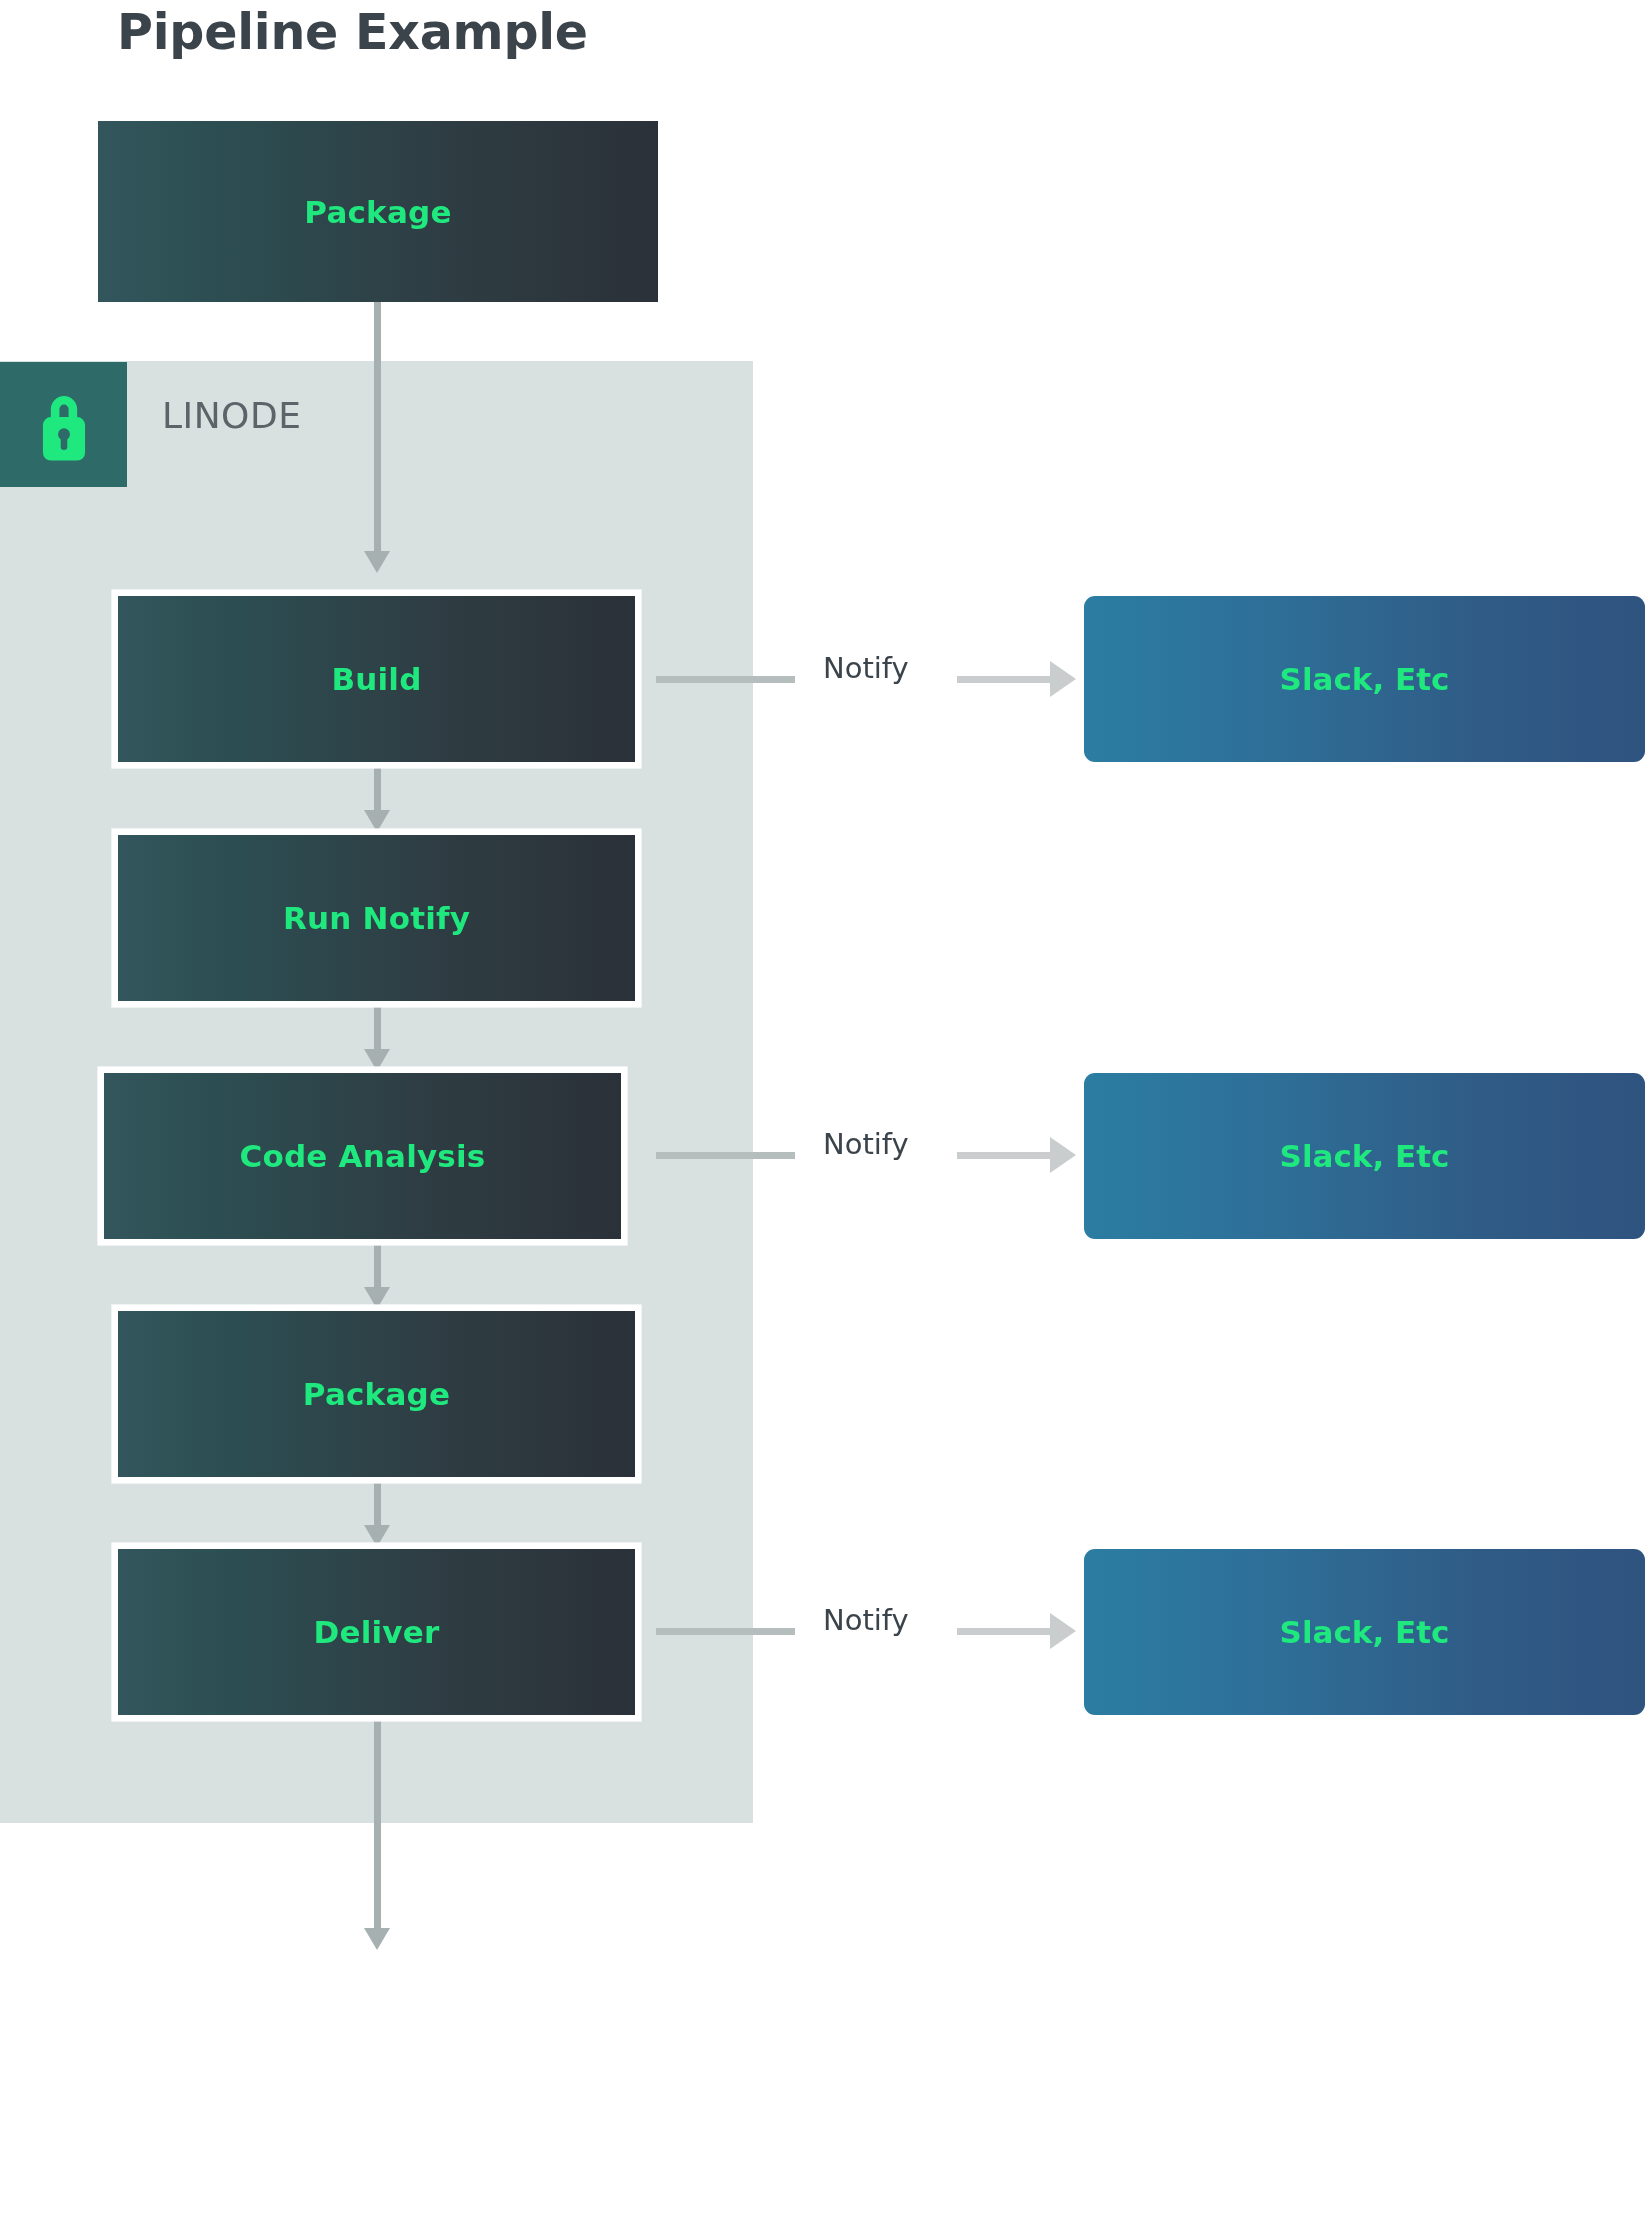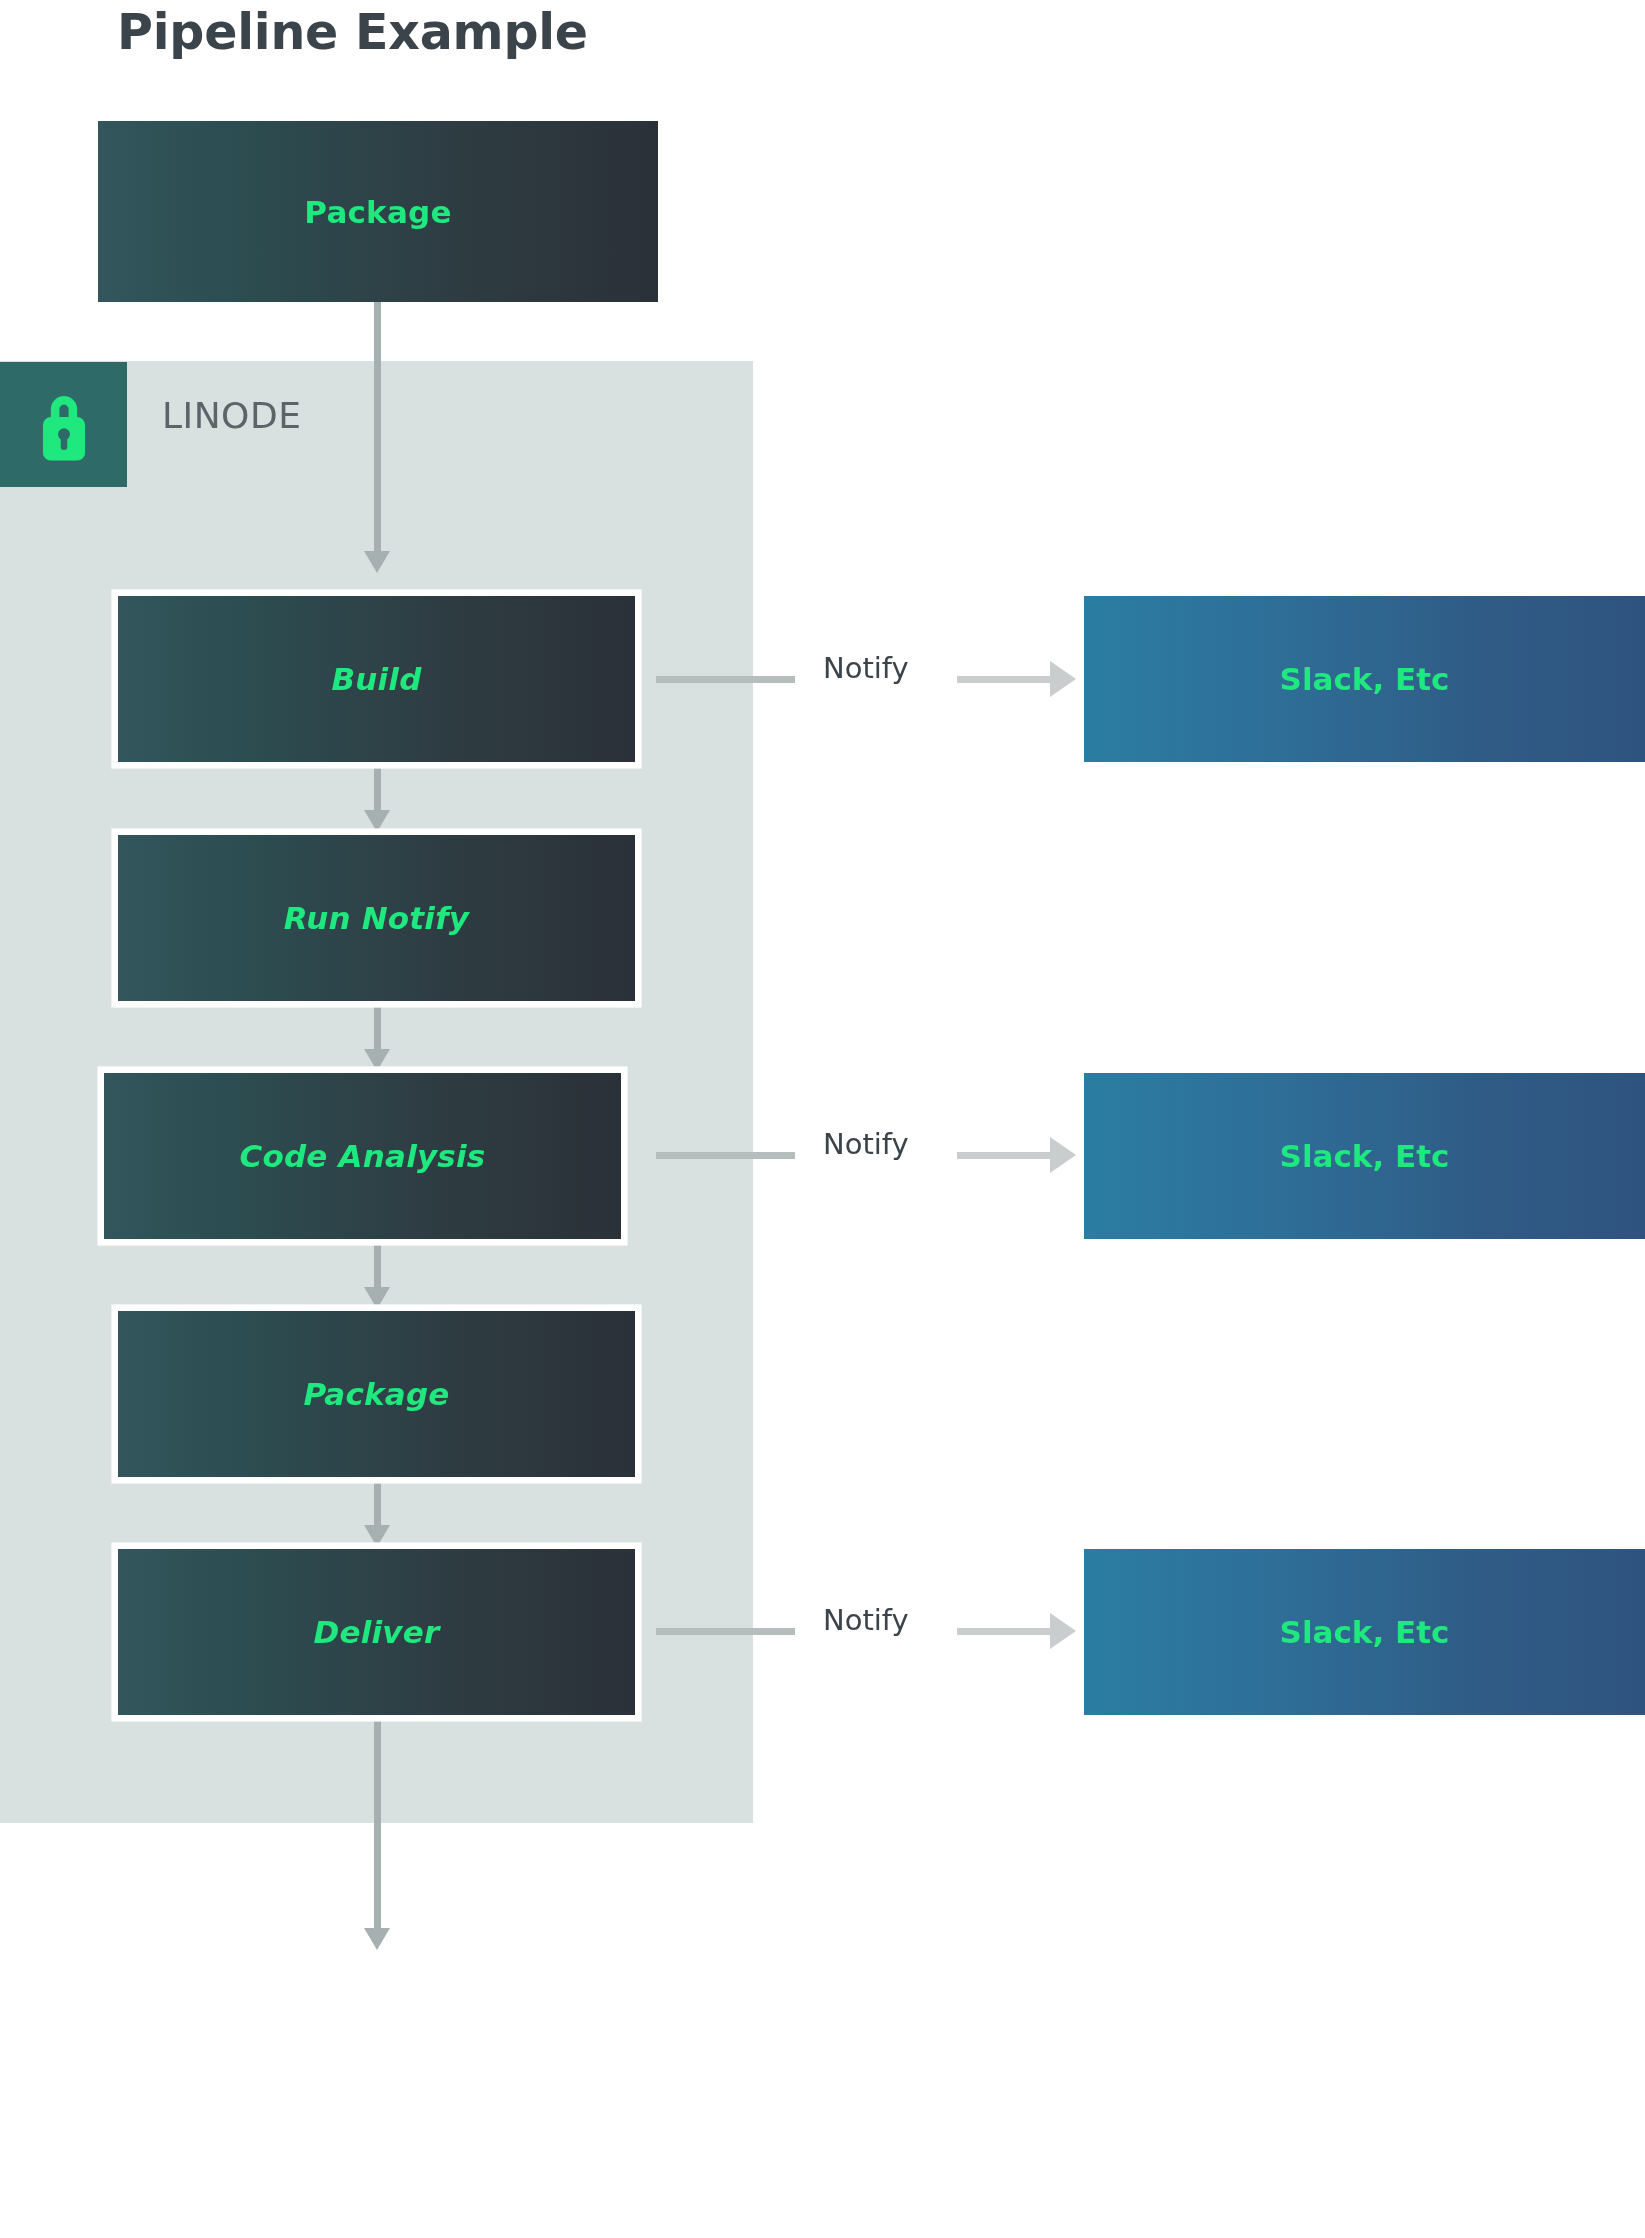--- a/index.html
+++ b/index.html
@@ -73,21 +73,20 @@
   
   .stage-box {
     position: absolute;
     background-image: linear-gradient(90deg, #32565c 0%, #2c4e52 22%, #2e3d43 62%, #2b3138 100%);
     display: flex;
     align-items: center;
     justify-content: center;
   }
   .stage-box.framed {
     box-shadow: 0 0 0 6.6px #ffffff;
-    font-style: italic;
   }
   .stage-label {
     font-size: 31px;
     font-weight: 700;
     color: #1fe97e;
     white-space: nowrap;
     letter-spacing: 0.2px;
   }
 
   
@@ -103,20 +102,21 @@
   
   .notify-box {
     position: absolute;
     left: 1084px;
     width: 561px;
     height: 166px;
     background-image: linear-gradient(90deg, #2b7da2 0%, #2e6e97 35%, #2f5c86 70%, #2f537f 100%);
     display: flex;
     align-items: center;
     justify-content: center;
+    border-radius: 11px;
   }
   .notify-label {
     font-size: 31px;
     font-weight: 700;
     color: #1fe97e;
     white-space: nowrap;
   }
   #slack-box-1 { top: 596px; }
   #slack-box-2 { top: 1073px; }
   #slack-box-3 { top: 1549px; }

